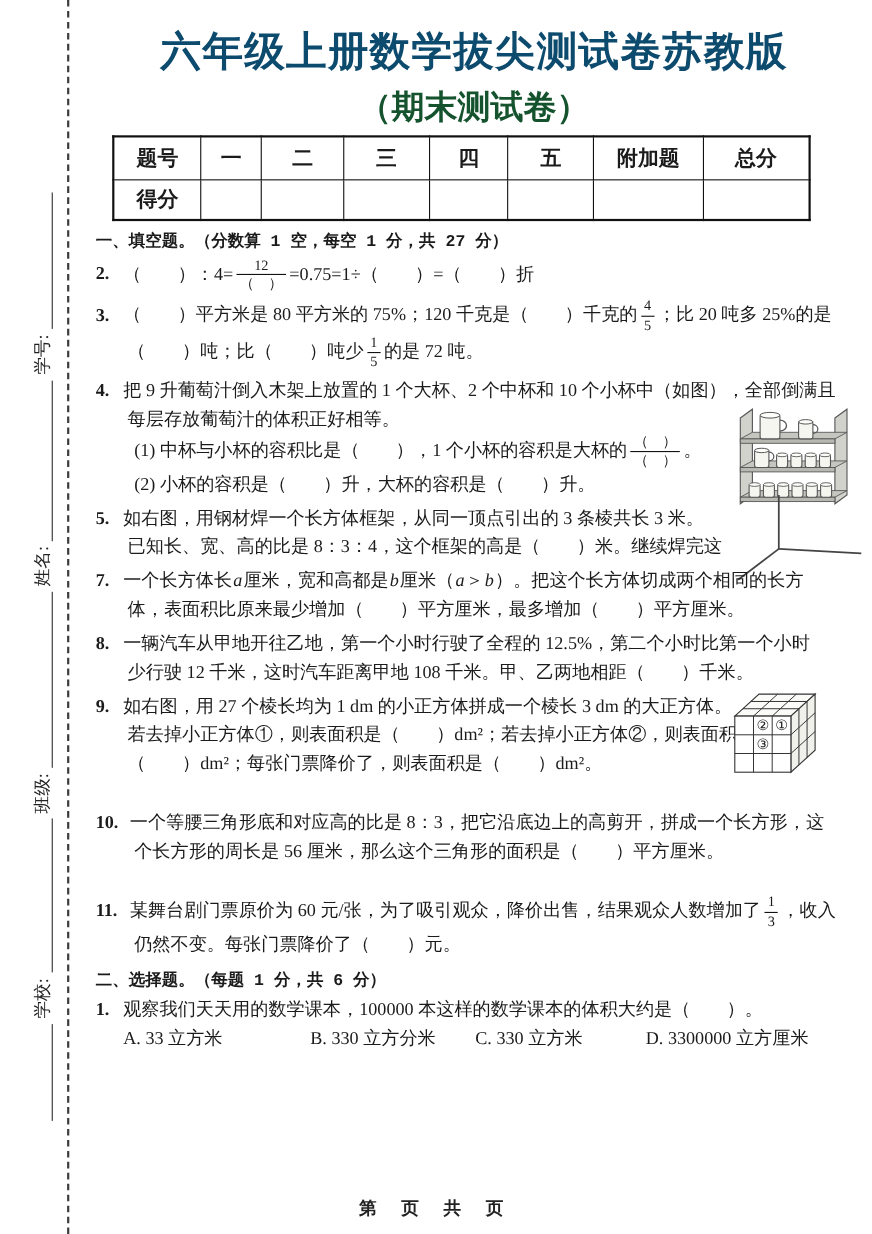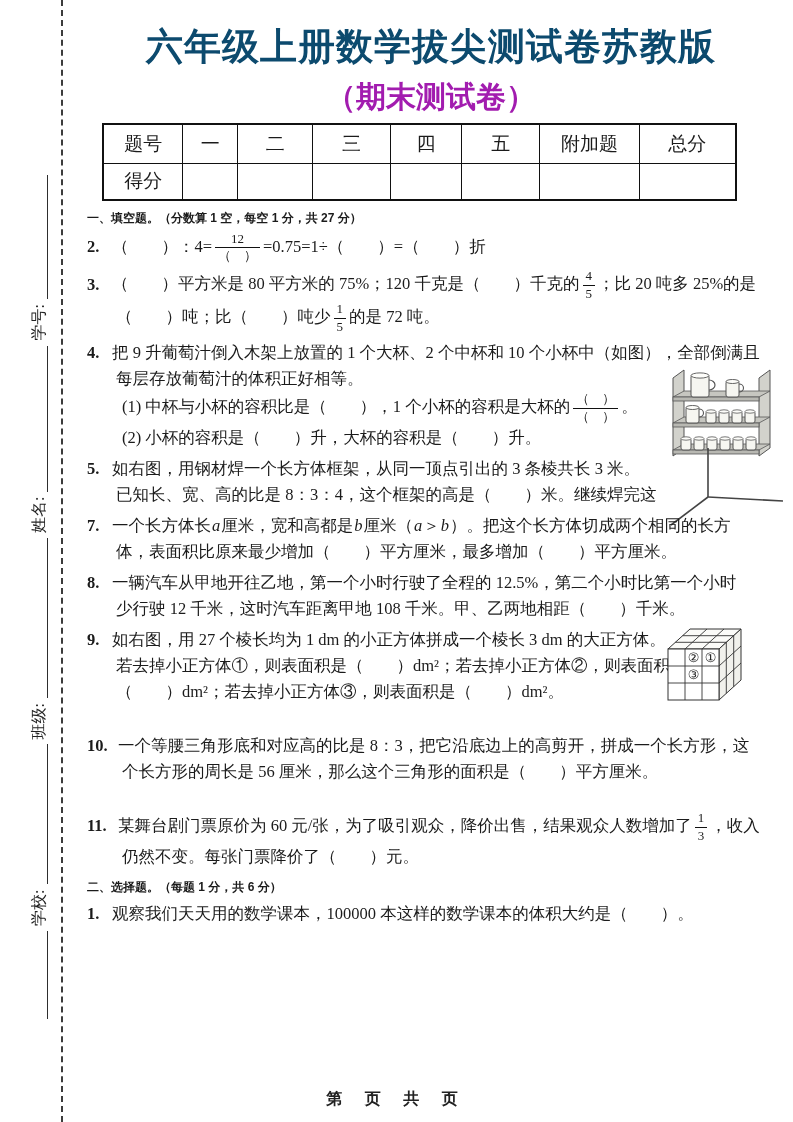--- a/index.html
+++ b/index.html
@@ -31,43 +31,43 @@
   .content { position:absolute; left:85px; top:0; width:692px; }
 
   .title {
     margin-top:26px; text-align:center;
     font-family:"Liberation Sans", sans-serif; font-weight:900;
     font-size:37px; letter-spacing:1px; line-height:1.15; color:#0c4a6e;
   }
   .subtitle {
     margin-top:8px; text-align:center;
     font-family:"Liberation Sans", sans-serif; font-weight:900;
-    font-size:30px; color:#a21caf;
+    font-size:30px; color:#14532d;
   }
   .meta {
     margin-top:16px; text-align:right; padding-right:4px;
     font-family:"Liberation Sans", sans-serif; font-weight:bold; font-size:17px;
   }
 
   table.score-table {
     margin-left:17px; margin-top:5px;
     width:635px; border-collapse:collapse; table-layout:fixed;
     border:2px solid #111;
   }
   table.score-table td {
     border:1.5px solid #111; text-align:center;
-    font-family:"Liberation Sans", sans-serif; font-weight:normal; font-size:19px;
+    font-family:"Liberation Sans", sans-serif; font-weight:bold; font-size:19px;
     padding:0;
   }
   tr.score-head td { height:40px; }
   tr.score-row td  { height:36px; }
 
   .sec-heading {
     margin:9px 0 5px 2px;
-    font-family:Liberation Sans, sans-serif; font-weight:bold; font-size:12px;
+    font-family:Liberation Mono, monospace; font-weight:bold; font-size:15px;
     white-space:nowrap;
   }
 
   .q { position:relative; margin:0 0 5px 2px; font-size:16.5px; }
   .qline { line-height:26px; white-space:nowrap; }
   .cont { padding-left:29px; }
   .cont2 { padding-left:35px; }
   .qnum { font-weight:bold; display:inline-block; min-width:25px; }
   .qnum.wide { min-width:31px;margin-top:23px; }
   .gap1 { display:inline-block; width:26px; }
@@ -250,21 +250,21 @@
         <span class="qnum">8.</span><span>一辆汽车从甲地开往乙地，第一个小时行驶了全程的 12.5%，第二个小时比第一个小时</span>
       </div>
       <div class="qline cont"><span>少行驶 12 千米，这时汽车距离甲地 108 千米。甲、乙两地相距（　　）千米。</span></div>
     </div>
 
     <div class="q">
       <div class="qline">
         <span class="qnum">9.</span><span>如右图，用 27 个棱长均为 1 dm 的小正方体拼成一个棱长 3 dm 的大正方体。</span>
       </div>
       <div class="qline cont"><span>若去掉小正方体①，则表面积是（　　）dm²；若去掉小正方体②，则表面积是</span></div>
-      <div class="qline cont"><span>（　　）dm²；若去掉小正方体③，则表面积是（　　）dm²。</span></div>
+      <div class="qline cont"><span>（　　）dm²；每张门票降价了，则表面积是（　　）dm²。</span></div>
 
       <svg class="fig fig-cube" width="125" height="80" viewBox="0 0 125 80">
         <polygon points="4,26 26,6 77,6 55,26" fill="#fbfbf8" stroke="#333" stroke-width="1"></polygon>
         <polygon points="55,26 77,6 77,57 55,77" fill="#f1f1ec" stroke="#333" stroke-width="1"></polygon>
         <rect x="4" y="26" width="51" height="51" fill="#ffffff" stroke="#333" stroke-width="1"></rect>
         <line x1="21" y1="26" x2="21" y2="77" stroke="#333" stroke-width="0.9"></line>
         <line x1="38" y1="26" x2="38" y2="77" stroke="#333" stroke-width="0.9"></line>
         <line x1="4" y1="43" x2="55" y2="43" stroke="#333" stroke-width="0.9"></line>
         <line x1="4" y1="60" x2="55" y2="60" stroke="#333" stroke-width="0.9"></line>
         <line x1="21" y1="26" x2="43" y2="6" stroke="#333" stroke-width="0.9"></line>
@@ -294,19 +294,25 @@
       </div>
       <div class="qline cont2"><span>仍然不变。每张门票降价了（　　）元。</span></div>
     </div>
 
     <div class="sec-heading">二、选择题。（每题 1 分，共 6 分）</div>
 
     <div class="q">
       <div class="qline">
         <span class="qnum">1.</span><span>观察我们天天用的数学课本，100000 本这样的数学课本的体积大约是（　　）。</span>
       </div>
+      <div class="choice-opts">
+        <span class="opt-a">A. 33 立方米</span>
+        <span class="opt-b">B. 330 立方分米</span>
+        <span class="opt-c">C. 330 立方米</span>
+        <span>D. 3300000 立方厘米</span>
+      </div>
     </div>
 
   </div>
 
   <div class="footer">第 页 共 页</div>
 
 </div>
 
 </body></html>

